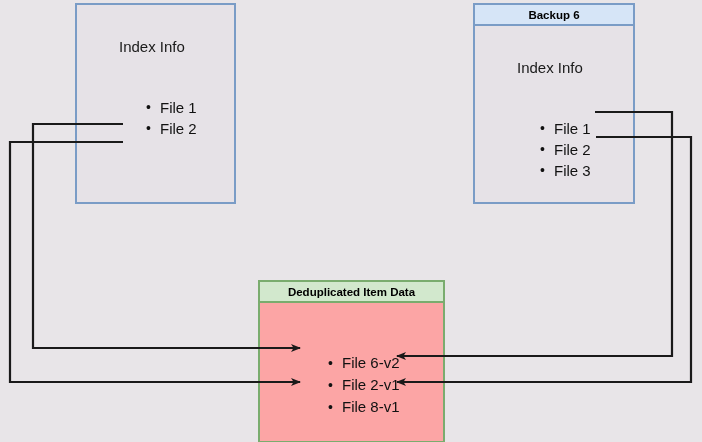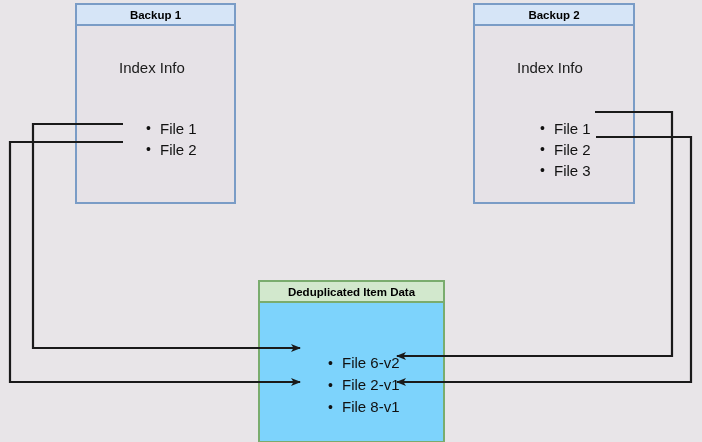--- a/index.html
+++ b/index.html
@@ -35,21 +35,21 @@
     border: 2px solid;
     display: flex;
     flex-direction: column;
   }
   .box-blue {
     border-color: #7a9cc6;
     background: #e6e2e7;
   }
   .box-green {
     border-color: #7aac6e;
-    background: #7dd3fc;
+    background: #fca5a5;
   }
   .box-header {
     box-sizing: border-box;
     text-align: center;
     font-weight: bold;
     font-size: 11.5px;
     color: #000;
     line-height: 20px;
     height: 21px;
     border-bottom: 2px solid;
@@ -102,32 +102,31 @@
   .dedup-list li::before {
     line-height: 22px;
   }
 </style>
 </head>
 <body>
 
 <div id="canvas">
 
   <div class="box box-blue" style="left:75px; top:3px; width:161px; height:201px;">
-    <div class="box-header">Backup 1</div>
     <div class="box-body">
       <div class="index-label" style="left:22px; top:33px;">Index Info</div>
       <ul class="file-list" style="left:49px; top:92px;">
         <li>File 1</li>
         <li>File 2</li>
       </ul>
     </div>
   </div>
 
   <div class="box box-blue" style="left:473px; top:3px; width:162px; height:201px;">
-    <div class="box-header">Backup 2</div>
+    <div class="box-header">Backup 6</div>
     <div class="box-body">
       <div class="index-label" style="left:22px; top:33px;">Index Info</div>
       <ul class="file-list" style="left:45px; top:92px;">
         <li>File 1</li>
         <li>File 2</li>
         <li>File 3</li>
       </ul>
     </div>
   </div>
 

